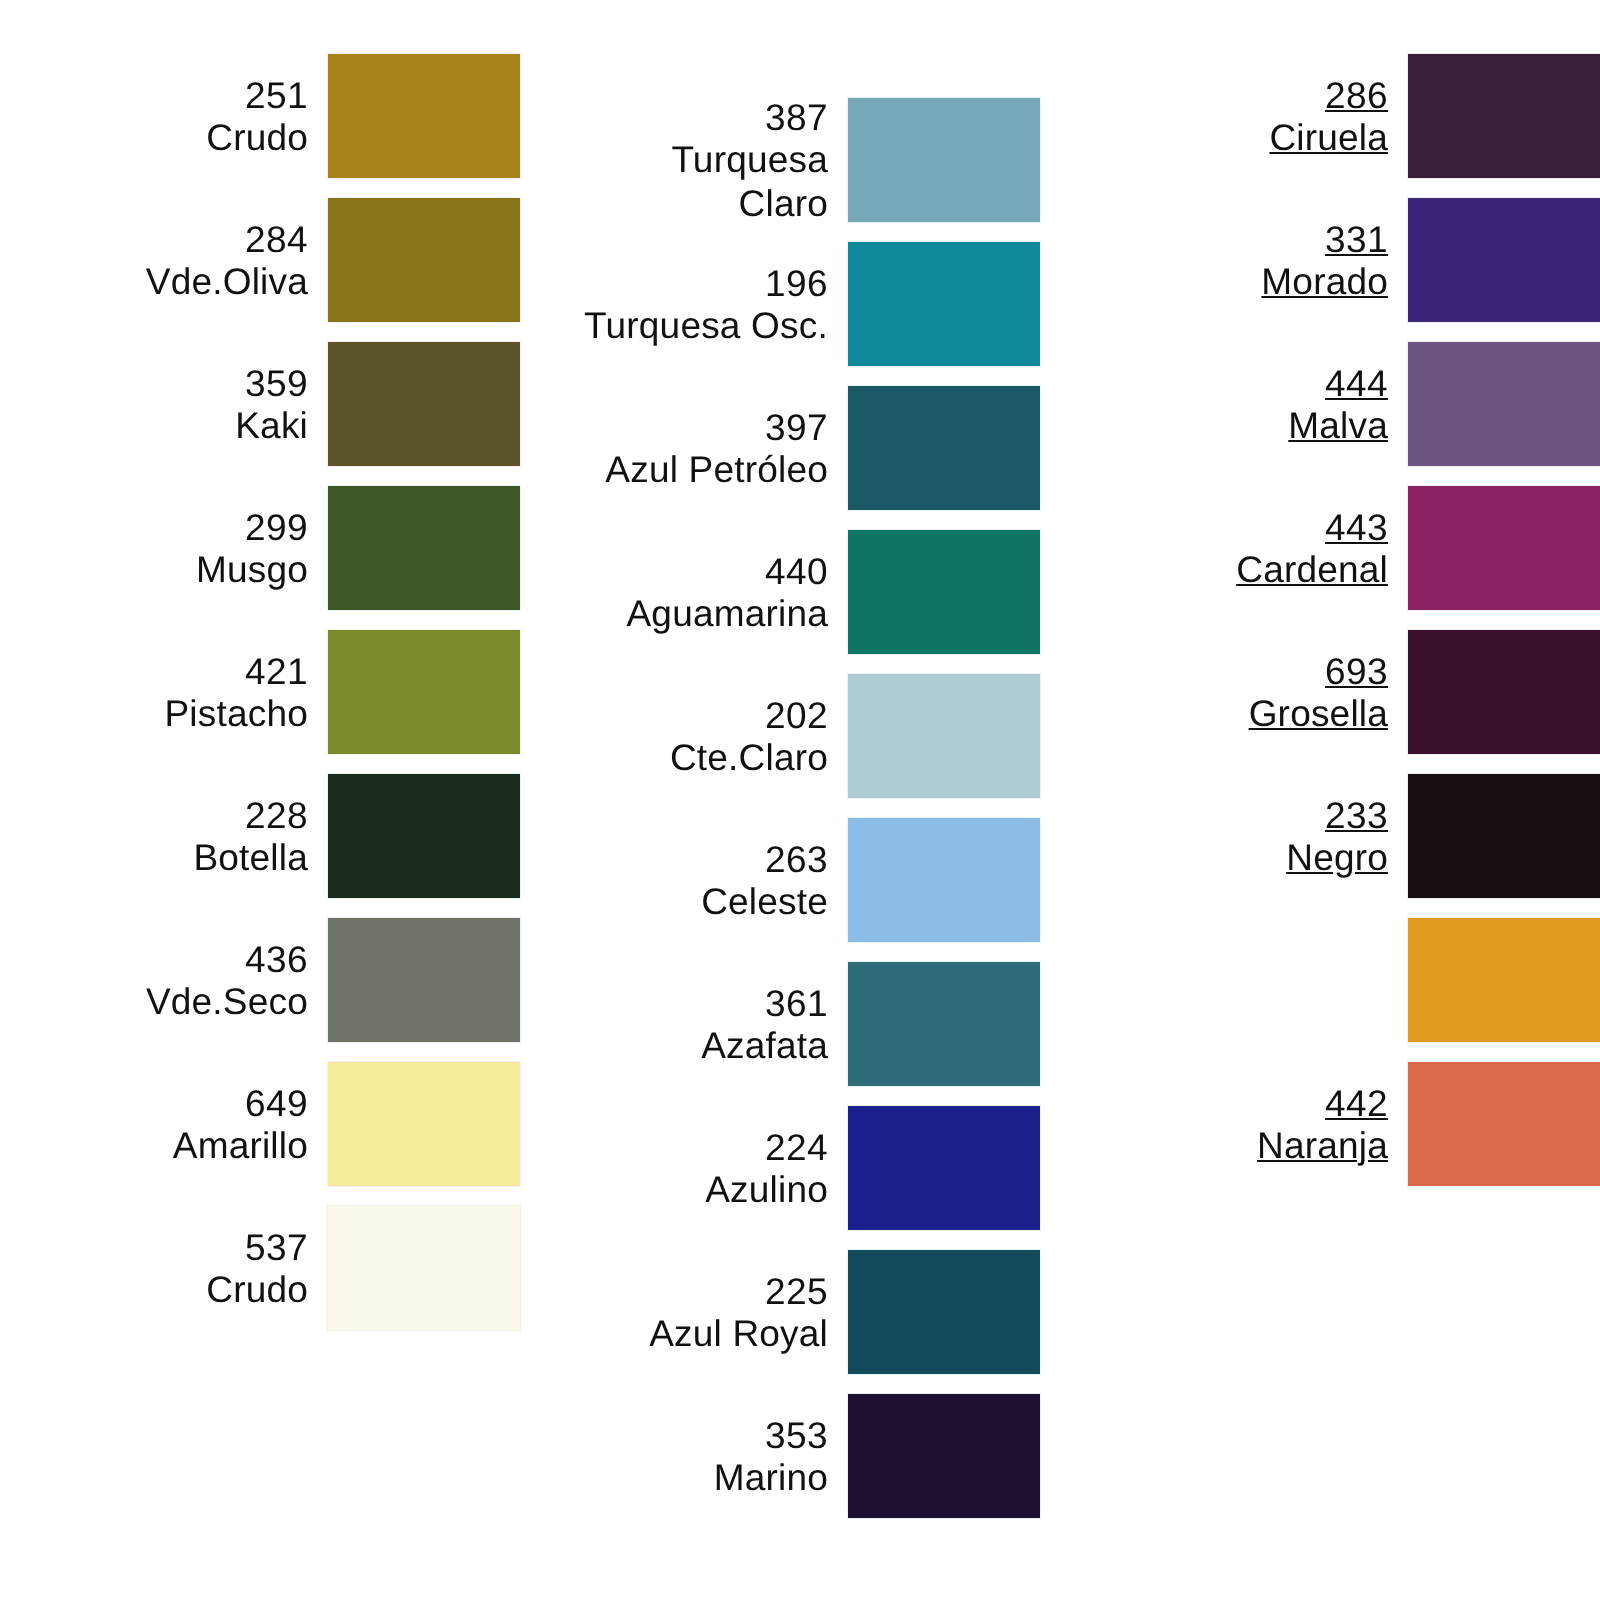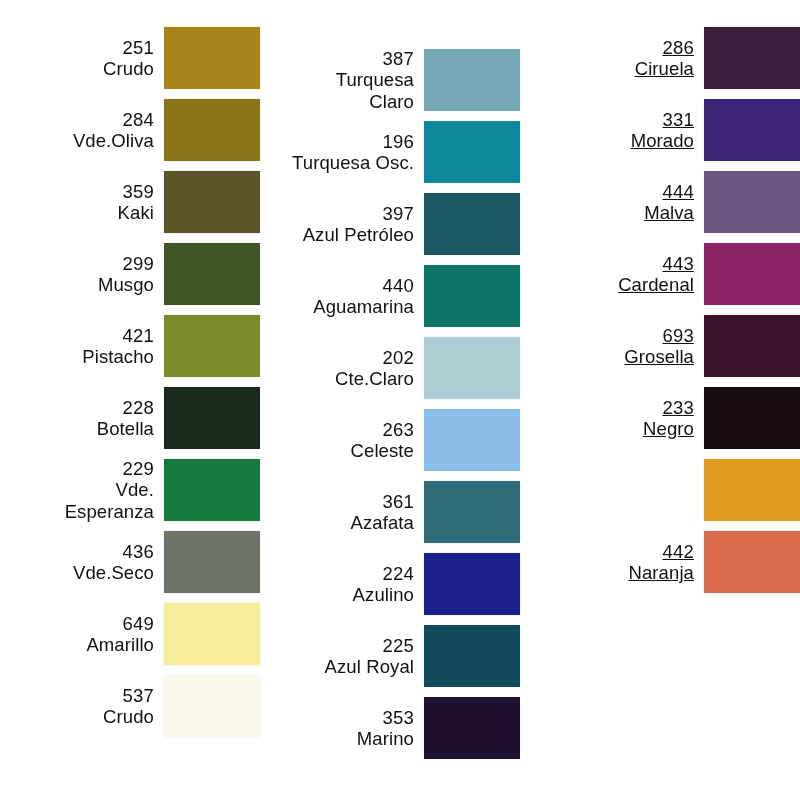--- a/index.html
+++ b/index.html
@@ -129,30 +129,20 @@
         <div class="labels">
           <div class="code">228</div>
           <div class="name-wrap">
             <div class="name">Botella</div>
           </div>
         </div>
         <div class="chip" style="background: rgb(26, 43, 30);"></div>
       </div>
       <div class="swatch-row">
         <div class="labels">
-          <div class="code">229</div>
-          <div class="name-wrap">
-            <div class="name">Vde.</div>
-            <div class="name">Esperanza</div>
-          </div>
-        </div>
-        <div class="chip" style="background: rgb(24, 122, 62);"></div>
-      </div>
-      <div class="swatch-row">
-        <div class="labels">
           <div class="code">436</div>
           <div class="name-wrap">
             <div class="name">Vde.Seco</div>
           </div>
         </div>
         <div class="chip" style="background: rgb(110, 117, 104);"></div>
       </div>
       <div class="swatch-row">
         <div class="labels">
           <div class="code">649</div>

